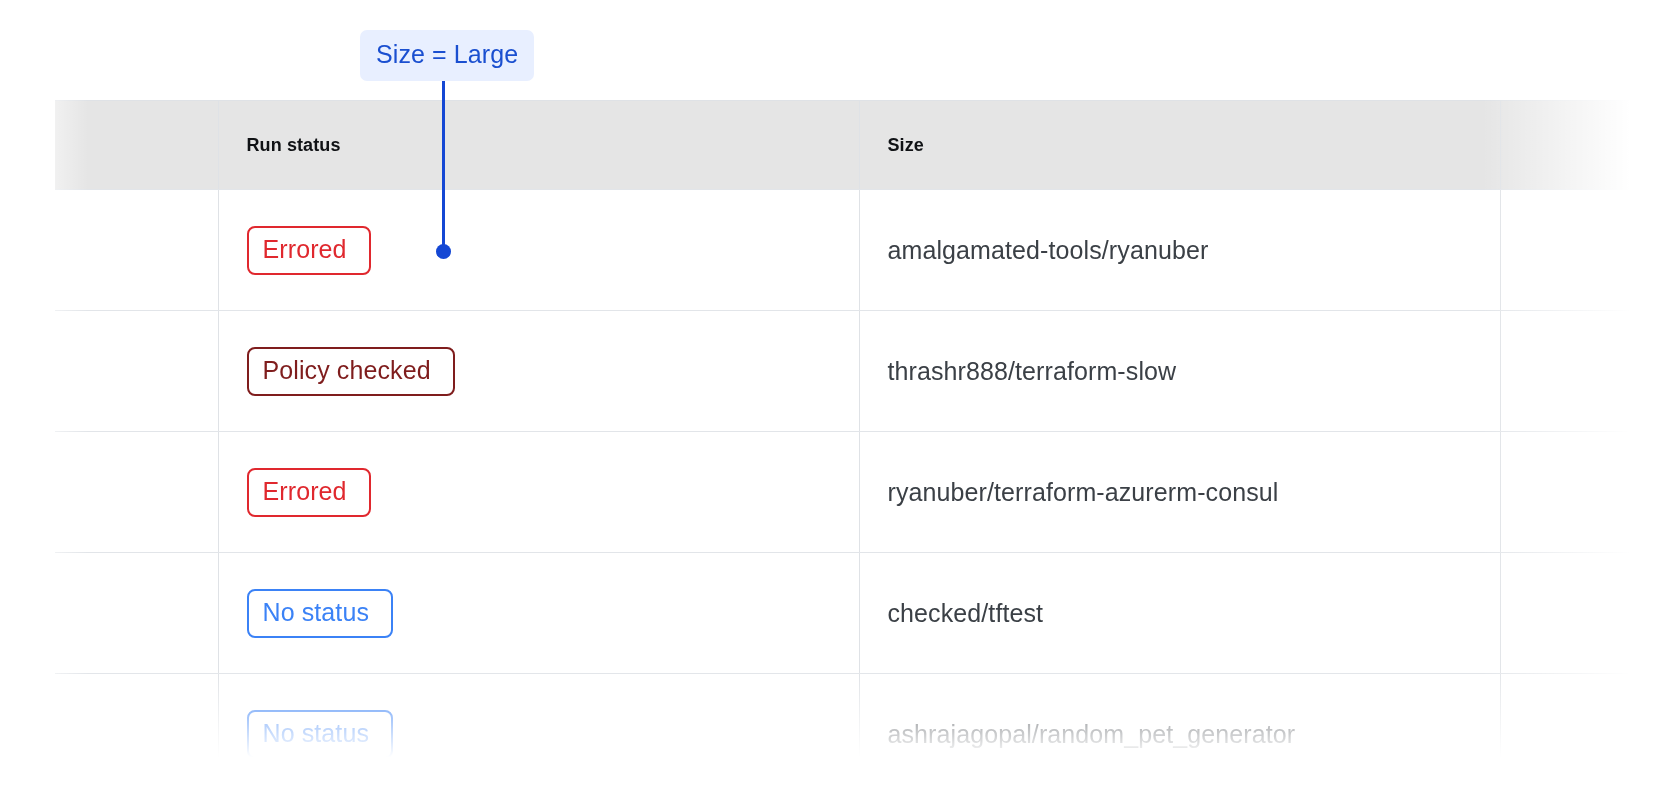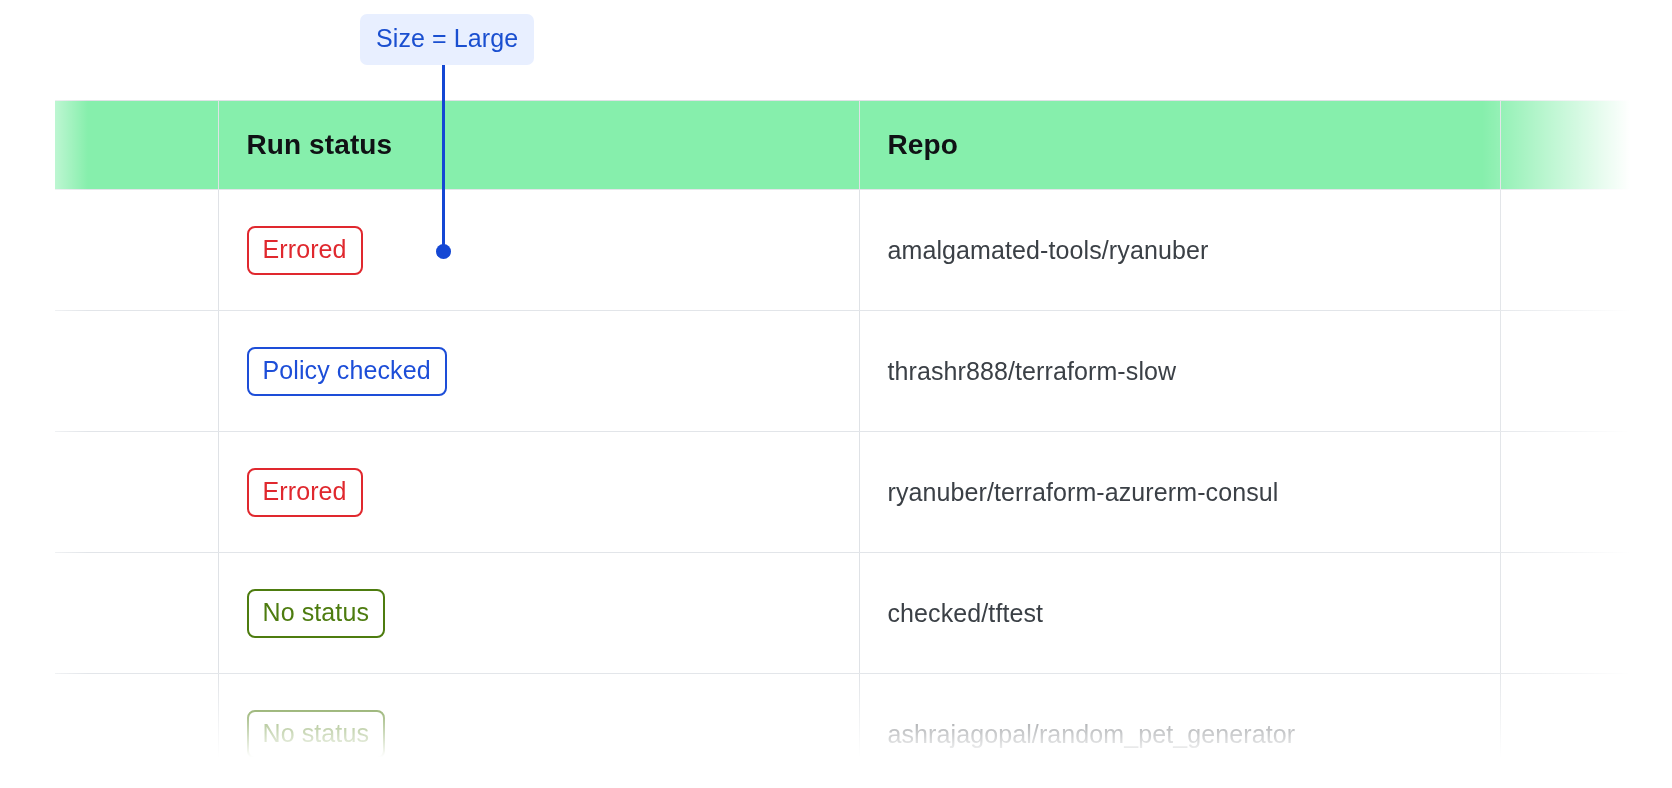--- a/index.html
+++ b/index.html
@@ -19,21 +19,21 @@
     position: relative;
     width: 1672px;
     height: 788px;
     background: #ffffff;
   }
 
   
   .annotation {
     position: absolute;
     left: 360px;
-    top: 14px;
+    top: 30px;
     z-index: 30;
     text-decoration: underline;
   }
   .annotation-badge {
     display: inline-block;
     background: #e8efff;
     color: #1a4fd0;
     font-size: 25px;
     line-height: 1;
     padding: 12px 16px 14px 16px;
@@ -83,52 +83,52 @@
 
   table.grid th,
   table.grid td {
     border-right: 1px solid #dfe2e6;
     border-bottom: 1px solid #e2e5e9;
     text-align: left;
     vertical-align: middle;
     padding: 0 0 0 28px;
   }
   table.grid thead th {
-    background: #86efac;
+    background: #e5e5e5;
     border-top: 1px solid #dfe2e6;
     height: 88px;
-    font-size: 28px;
+    font-size: 18px;
     font-weight: bold;
     color: #101215;
     letter-spacing: 0.1px;
     margin-top: 48px;
   }
   table.grid tbody td {
     height: 120px;
     background: #ffffff;
     font-size: 25px;
     color: #3b4046;
     letter-spacing: 0.1px;
     white-space: nowrap;
   }
 
   
   .pill {
     display: inline-block;
     border: 2px solid currentColor;
     border-radius: 8px;
-    padding: 9px 14px 11px 14px;
+    padding: 9px 22px 11px 14px;
     font-size: 25px;
     line-height: 1;
     background: #ffffff;
     white-space: nowrap;
   }
   .pill.errored        { color: #e0282e; }
-  .pill.policy-checked { color: #1d4ed8; }
-  .pill.no-status      { color: #4d7c0f; }
+  .pill.policy-checked { color: #7f1d1d; }
+  .pill.no-status      { color: #3b82f6; }
 
   
   .fade {
     position: absolute;
     top: 0;
     height: 788px;
     pointer-events: none;
     z-index: 20;
   }
   .fade-left {
@@ -162,21 +162,21 @@
       <colgroup>
         <col class="c-lead">
           <col class="c-status">
           <col class="c-repo">
           <col class="c-tail">
       </colgroup>
       <thead>
         <tr>
           <th></th>
           <th>Run status</th>
-          <th>Repo</th>
+          <th>Size</th>
           <th></th>
         </tr>
       </thead>
       <tbody id="table-body">
           <tr>
             <td></td>
             <td><span class="pill errored">Errored</span></td>
             <td><span>amalgamated-tools/ryanuber</span></td>
             <td></td>
           </tr>

